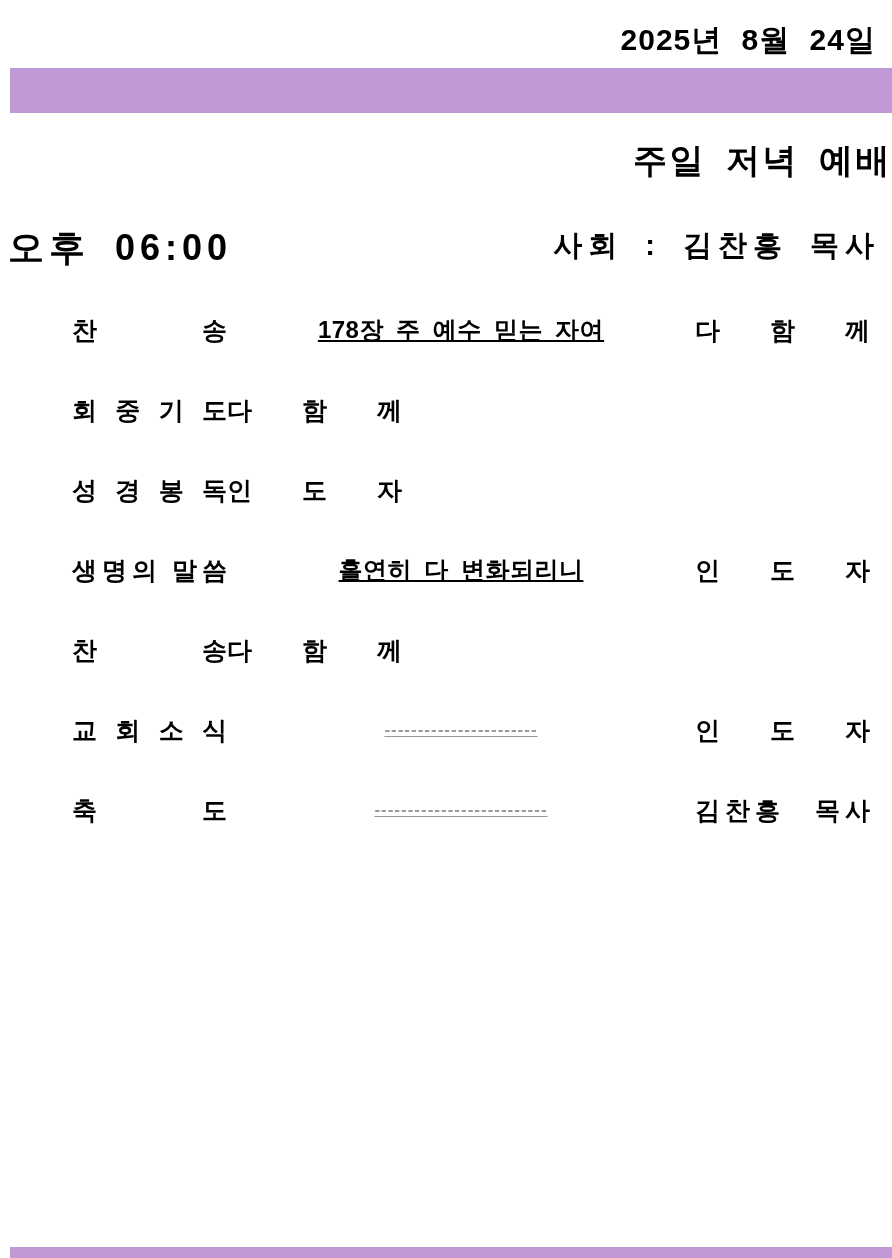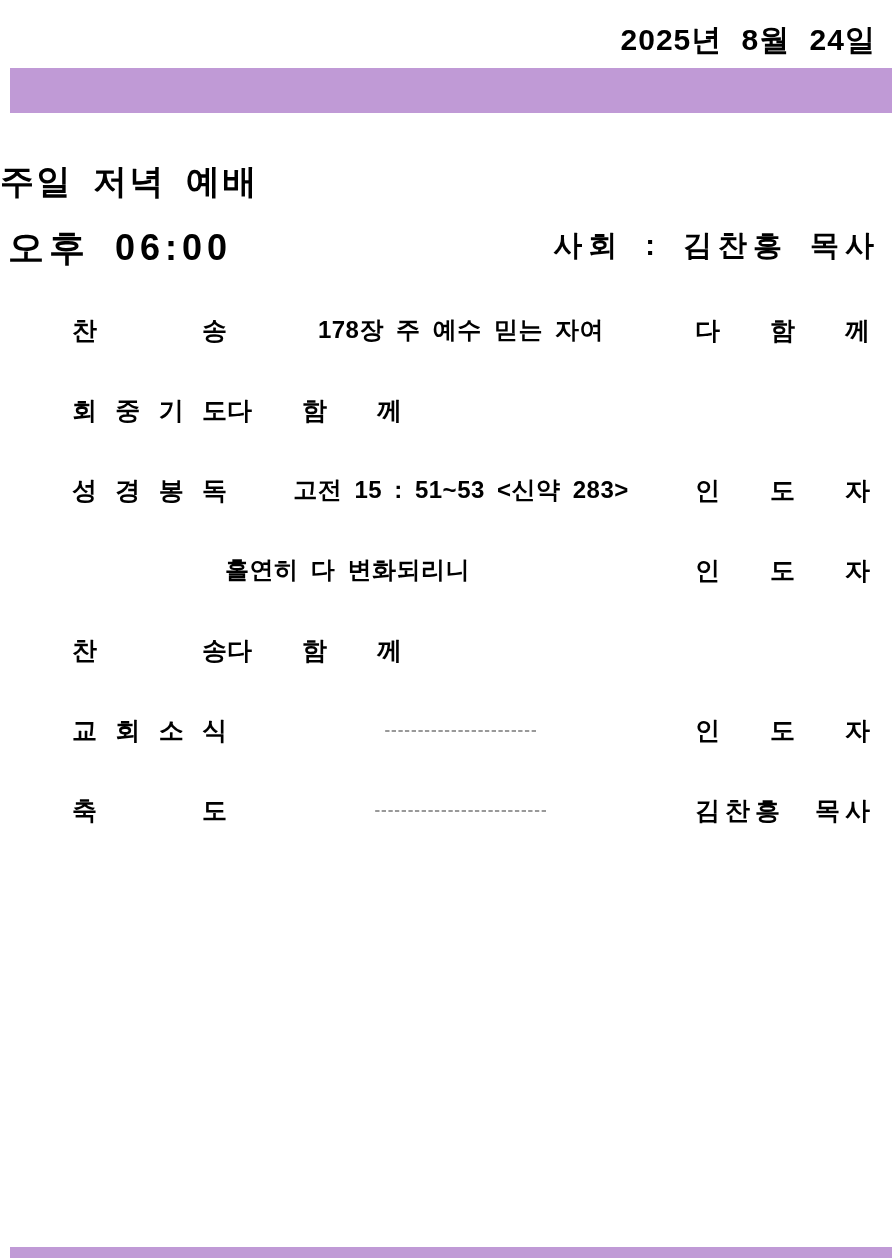--- a/index.html
+++ b/index.html
@@ -35,24 +35,24 @@
   }
   .footer-strip {
     position: absolute;
     bottom: 0;
     left: 10px;
     right: 0;
     height: 11px;
   }
   .title {
     position: absolute;
-    top: 159px;
+    top: 138px;
     left: 0;
     right: 0;
-    text-align: left;
+    text-align: right;
     font-size: 34px;
     letter-spacing: 2.5px;
     word-spacing: 8px;
   }
   .info-time {
     position: absolute;
     top: 224px;
     left: 8px;
     font-size: 36px;
     letter-spacing: 5px;
@@ -89,20 +89,21 @@
     justify-content: space-between;
     white-space: nowrap;
   }
   .cell-content {
     flex: 1 1 auto;
     text-align: center;
     font-size: 24px;
     letter-spacing: 0.5px;
     word-spacing: 5px;
     white-space: nowrap;
+    text-decoration: underline;
   }
   .cell-content.dashes {
     color: #999999;
     font-size: 17px;
     letter-spacing: 1px;
   }
   .cell-who {
     width: 175px;
     flex: 0 0 175px;
     margin-right: 22px;
@@ -153,29 +154,32 @@
         </div>
   </div>
 
   <div class="row">
     <div class="cell-label justify">
           <span class="w">성</span>
           <span class="w">경</span>
           <span class="w">봉</span>
           <span class="w">독</span>
         </div>
-    <div class="cell-content">고전 15 : 51~53 &lt;신약 283&gt;</div>
     <div class="cell-who justify">
           <span class="w">인</span>
           <span class="w">도</span>
           <span class="w">자</span>
         </div>
   </div>
 
   <div class="row">
+    <div class="cell-label justify">
+          <span class="w">생명의</span>
+          <span class="w">말씀</span>
+        </div>
     <div class="cell-content">홀연히 다 변화되리니</div>
     <div class="cell-who justify">
           <span class="w">인</span>
           <span class="w">도</span>
           <span class="w">자</span>
         </div>
   </div>
 
   <div class="row">
     <div class="cell-label justify">

